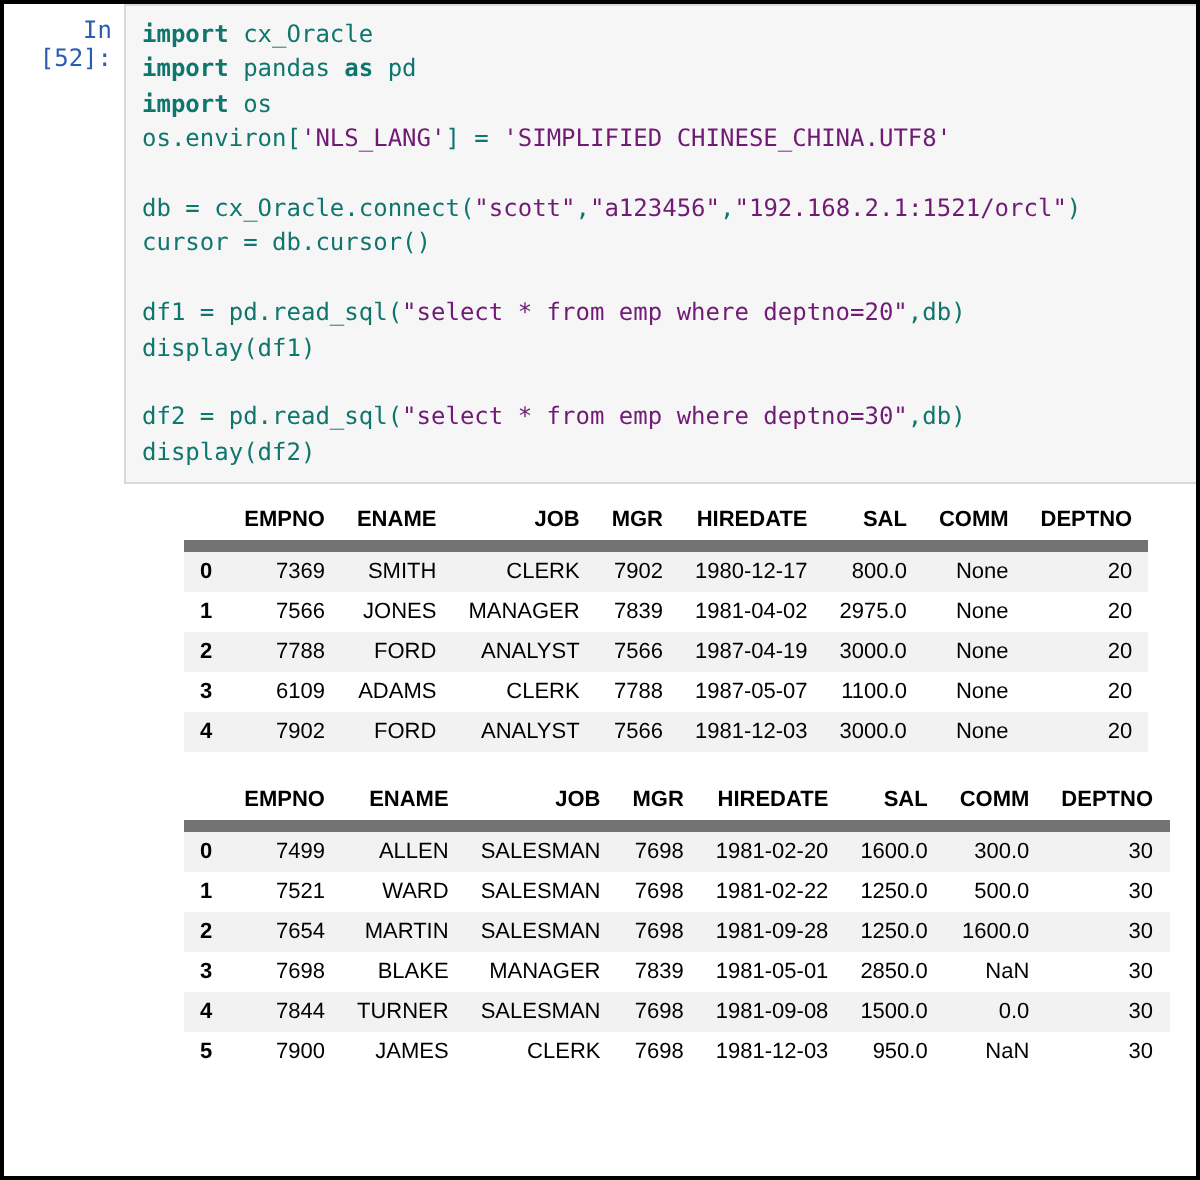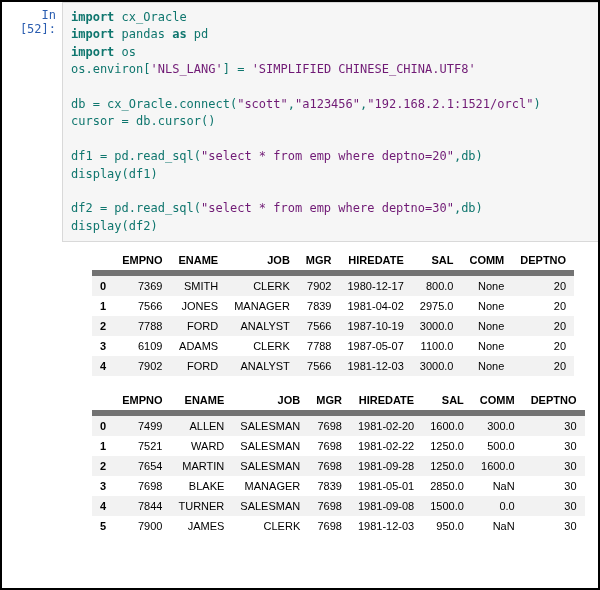--- a/index.html
+++ b/index.html
@@ -138,21 +138,21 @@
               <td>2975.0</td>
               <td>None</td>
               <td>20</td>
             </tr>
             <tr>
               <th>2</th>
               <td>7788</td>
               <td>FORD</td>
               <td>ANALYST</td>
               <td>7566</td>
-              <td>1987-10-19</td>
+              <td>1987-04-19</td>
               <td>3000.0</td>
               <td>None</td>
               <td>20</td>
             </tr>
             <tr>
               <th>3</th>
               <td>6109</td>
               <td>ADAMS</td>
               <td>CLERK</td>
               <td>7788</td>

